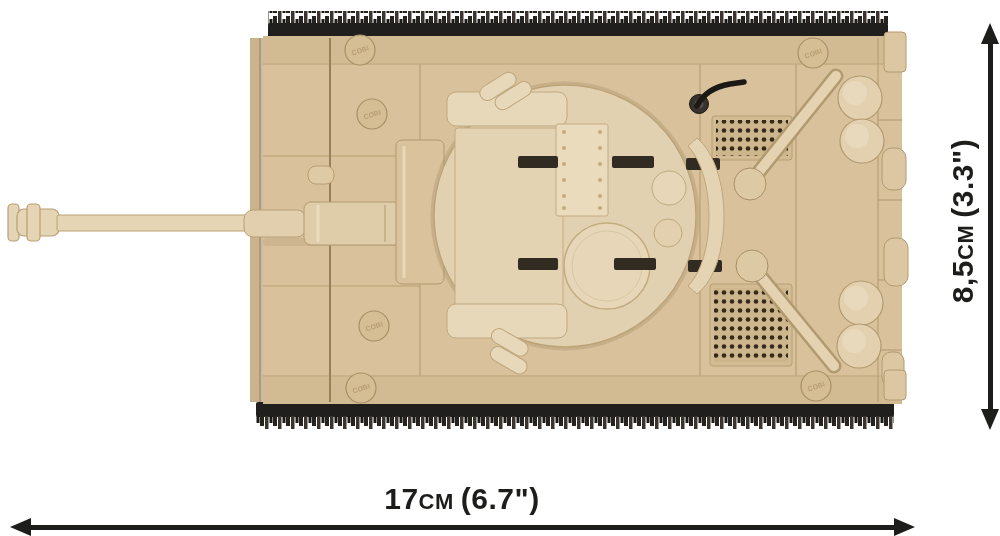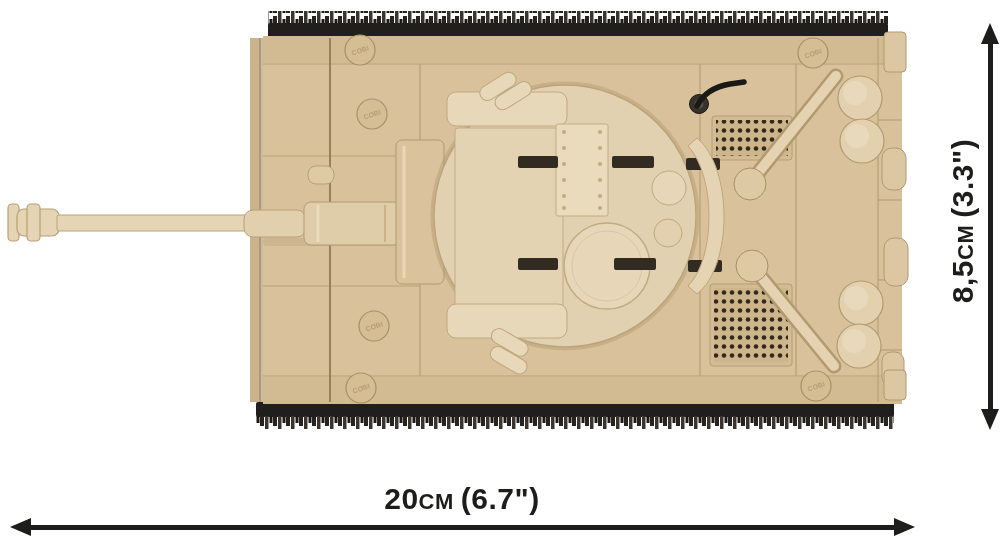--- a/index.html
+++ b/index.html
@@ -229,21 +229,21 @@
         <text x="372" y="117" transform="rotate(-18 372 114)">COBI</text>
         <text x="374" y="329" transform="rotate(-18 374 326)">COBI</text>
         <text x="361" y="391" transform="rotate(-18 361 388)">COBI</text>
         <text x="813" y="56" transform="rotate(-18 813 53)">COBI</text>
         <text x="816" y="389" transform="rotate(-18 816 386)">COBI</text>
       </g>
     </g>
   </svg>
 
   <div class="dim-label dim-label-w">
-    <span class="val">20</span><span class="unit">cm</span><span class="imp">(6.7")</span>
+    <span class="val">17</span><span class="unit">cm</span><span class="imp">(6.7")</span>
   </div>
 
   <div class="dim-arrow-h">
     <span class="head-left"></span>
     <span class="line"></span>
     <span class="head-right"></span>
   </div>
 
   <div class="dim-label dim-label-h">
     <span class="val">8,5</span><span class="unit">cm</span><span class="imp">(3.3")</span>

